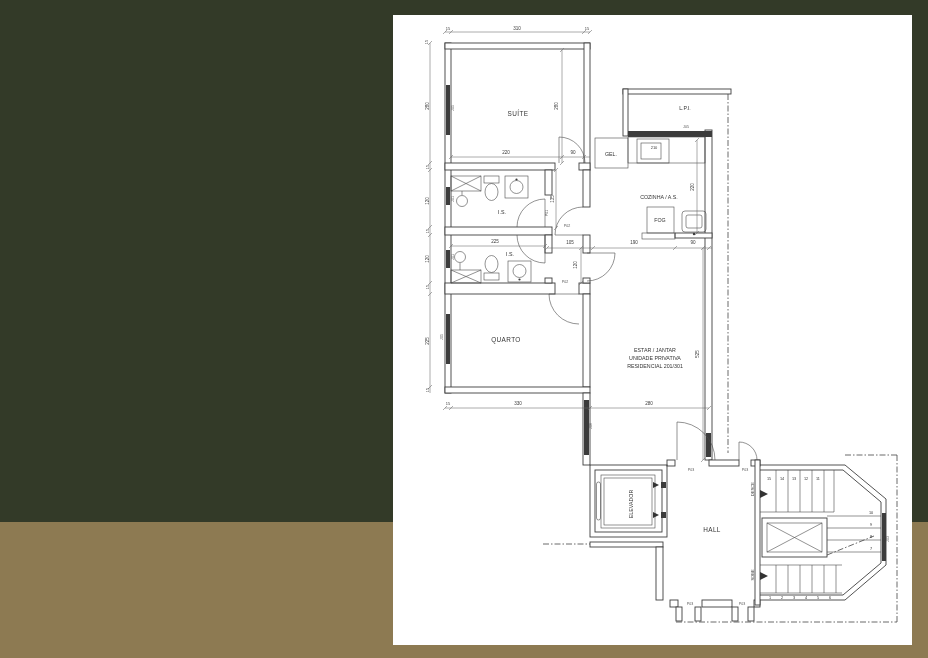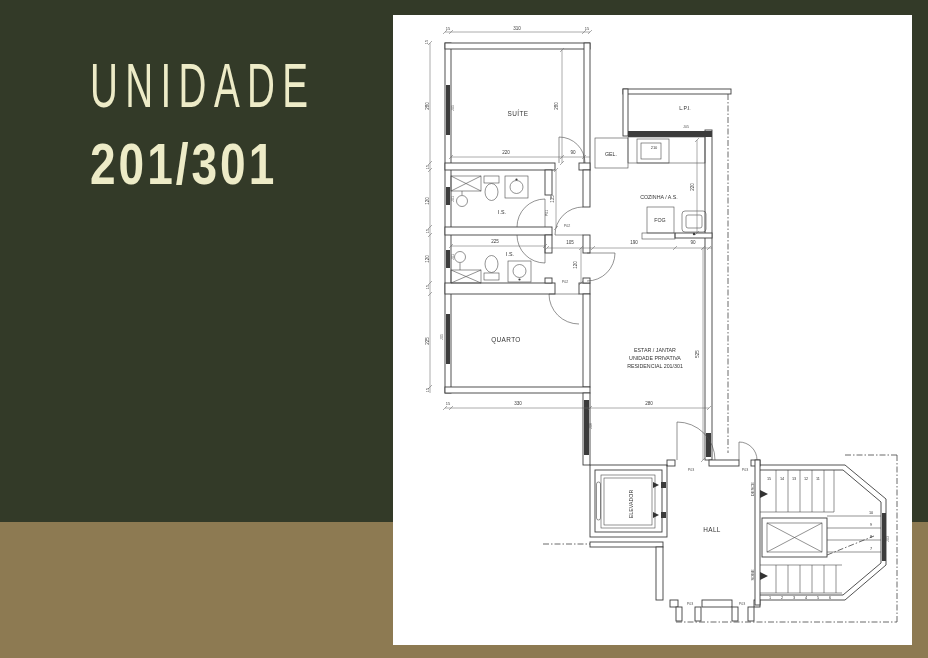--- a/index.html
+++ b/index.html
@@ -27,24 +27,20 @@
   .tg{font-size:3.6px;fill:#555;}
   .sn{font-size:3.8px;fill:#333;}
   .tri{fill:#333;stroke:none;}
 </style>
 </head>
 <body>
 
 <div class="canvas">
   <div class="bg-tan"></div>
 
-  <div class="title">
-    <div class="title-line1">UNIDADE</div>
-    <div class="title-line2">201/301</div>
-  </div>
 
   <div class="paper">
     <svg width="519" height="630" viewBox="0 0 519 630">
 
       <g>
         <rect class="w" x="52" y="28" width="6" height="350"></rect>
         <rect class="w" x="52" y="28" width="145" height="6"></rect>
         <rect class="w" x="191" y="28" width="6" height="127"></rect>
         <rect class="w" x="52" y="148" width="110" height="7"></rect>
         <rect class="w" x="186" y="148" width="11" height="7"></rect>

